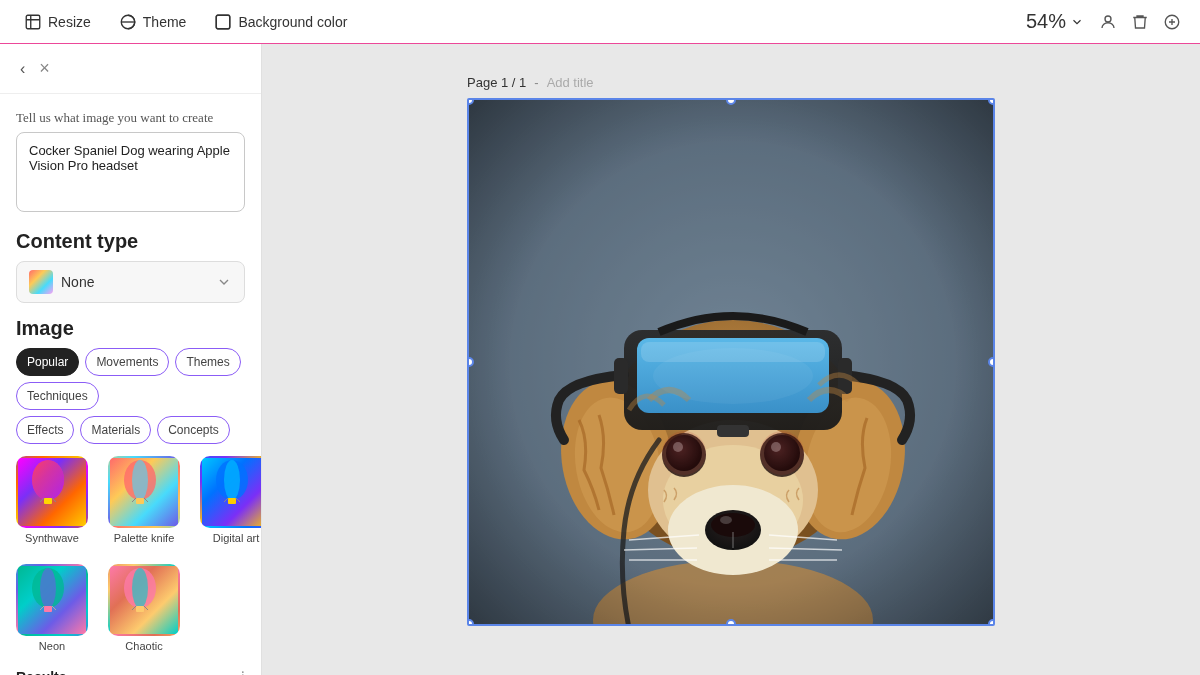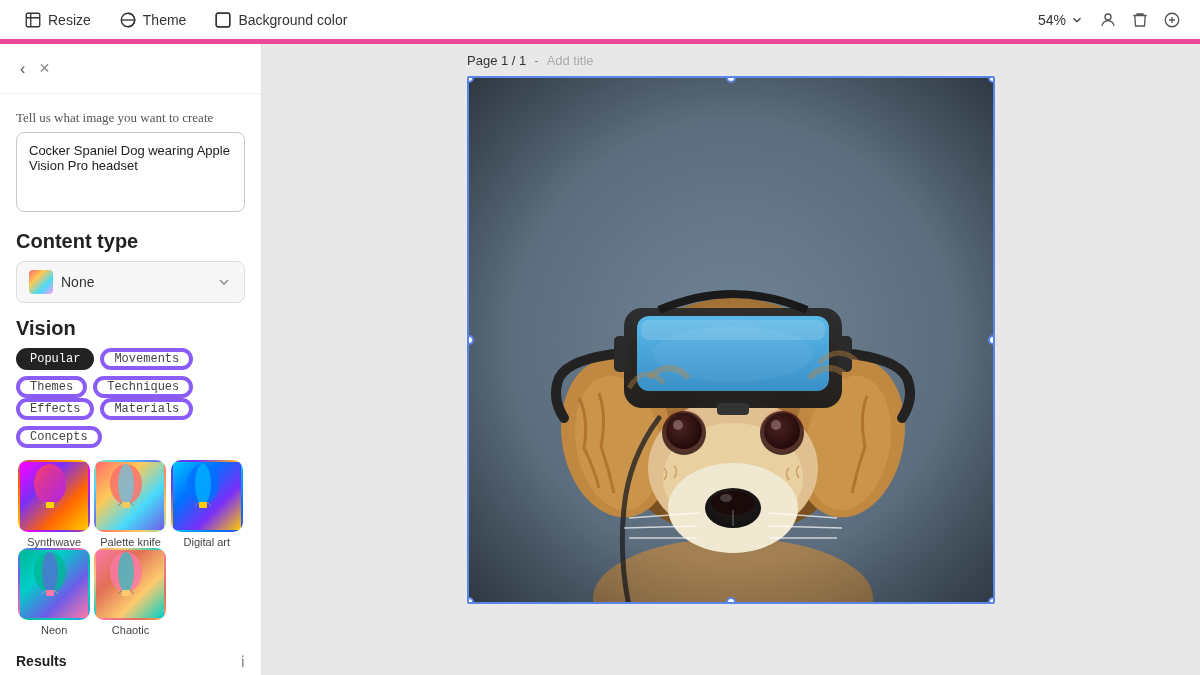--- a/index.html
+++ b/index.html
@@ -1,34 +1,34 @@
 <!DOCTYPE html>
 <html><head>
   <meta charset="utf-8">
   <style>
     * { box-sizing: border-box; margin: 0; padding: 0; }
     body { font-family: -apple-system, BlinkMacSystemFont, 'Segoe UI', sans-serif; background: #f0f0f0; display: flex; flex-direction: column; width: 1200px; height: 675px; overflow: hidden; }
 
     
     .toolbar {
       display: flex; align-items: center; height: 44px;
-      background: #fff; border-bottom: 5px solid #ec4899;
+      background: #fff; border-bottom: 1px solid #ec4899;
       padding: 0 12px; gap: 0; flex-shrink: 0;
     }
     .toolbar-left { display: flex; align-items: center; gap: 4px; padding-right: 12px; }
     .toolbar-btn {
       display: flex; align-items: center; gap: 6px;
       padding: 6px 12px; border-radius: 6px; border: none;
       background: transparent; cursor: pointer; font-size: 14px; color: #333;
     }
     .toolbar-btn svg { width: 18px; height: 18px; }
     .toolbar-spacer { flex: 1; }
     .zoom-control {
       display: flex; align-items: center; gap: 4px;
-      font-size: 14px; color: #333; cursor: pointer;
+      font-size: 20px; color: #333; cursor: pointer;
       padding: 4px 8px; border-radius: 4px;
     }
     .toolbar-icon-btn {
       width: 32px; height: 32px; border-radius: 6px;
       border: none; background: transparent; cursor: pointer;
       display: flex; align-items: center; justify-content: center; color: #555;
     }
 
     
     .main { display: flex; flex: 1; overflow: hidden; }
@@ -71,28 +71,28 @@
     }
     .content-type-left { display: flex; align-items: center; gap: 8px; text-align: right; }
     .content-type-icon {
       width: 24px; height: 24px; border-radius: 4px;
       background: linear-gradient(135deg, #ff6b6b, #feca57, #48dbfb, #ff9ff3);
     }
     .content-type-label { font-size: 14px; color: #333; }
 
     .style-filter-row { display: flex; gap: 6px; flex-wrap: wrap; }
     .filter-chip {
-      padding: 0 10px; border-radius: 20px; font-size: 12px;
-      border: 4px solid #8b5cf6; background: #fff; cursor: pointer; color: #444; font-family: Liberation Mono, monospace;
+      padding: 6px 10px; border-radius: 20px; font-size: 12px;
+      border: 1px solid #8b5cf6; background: #fff; cursor: pointer; color: #444;
     }
     .filter-chip.active {
       background: #222; color: #fff; border-color: #222;
     }
 
-    .style-grid { display: grid; grid-template-columns: repeat(3, 1fr); gap: 0; }
+    .style-grid { display: grid; grid-template-columns: repeat(3, 1fr); gap: 20px; }
     .style-item { display: flex; flex-direction: column; align-items: center; gap: 4px; cursor: pointer; }
     .style-thumb {
       width: 72px; height: 72px; border-radius: 10px; overflow: hidden;
       border: 2px solid transparent;
     }
     .style-label { font-size: 11px; color: #444; text-align: center; }
 
     
     .thumb-synthwave { background: linear-gradient(135deg, #ff00ff, #7b2ff7, #ff6600, #ffcc00); }
     .thumb-digital { background: linear-gradient(135deg, #00c6ff, #0072ff, #7b2ff7, #ffcc00); }
@@ -110,21 +110,21 @@
     .generate-btn {
       width: 100%; padding: 11px; border-radius: 8px;
       background: #d0d0d0; border: none; color: #888;
       font-size: 15px; font-weight: 500; cursor: not-allowed;
       margin-top: 4px;
     }
 
     
     .canvas-area {
       flex: 1; background: #e8e8e8; display: flex; flex-direction: column;
-      align-items: center; justify-content: flex-start; padding: 9px;
+      align-items: center; justify-content: flex-start; padding: 31px;
       overflow: auto;
     }
     .page-header {
       width: 528px; display: flex; align-items: center; gap: 8px;
       margin-bottom: 8px; font-size: 13px; color: #888;
     }
     .page-header .page-num { color: #333; font-weight: 500; }
     .page-header .add-title { color: #aaa; cursor: pointer; }
 
     .canvas-frame {
@@ -233,30 +233,30 @@
             <div class="content-type-icon"></div>
             <span class="content-type-label">None</span>
           </div>
           <svg width="16" height="16" viewBox="0 0 24 24" fill="none" stroke="#888" stroke-width="2">
             <path d="M6 9l6 6 6-6"></path>
           </svg>
         </div>
       </div>
 
       <div>
-        <div class="section-title">Vision</div>
+        <div class="section-title">Image</div>
 
         <div class="style-filter-row">
           <button class="filter-chip active">Popular</button>
           <button class="filter-chip">Movements</button>
           <button class="filter-chip">Themes</button>
           <button class="filter-chip">Techniques</button>
         </div>
 
-        <div class="style-filter-row" style="">
+        <div class="style-filter-row" style="margin-top:6px;">
           <button class="filter-chip">Effects</button>
           <button class="filter-chip">Materials</button>
           <button class="filter-chip">Concepts</button>
         </div>
 
         <div class="style-grid" style="margin-top: 12px;">
 
           <div class="style-item">
             <div class="style-thumb thumb-synthwave">
               <svg class="balloon-svg" viewBox="0 0 60 60" xmlns="http://www.w3.org/2000/svg">

